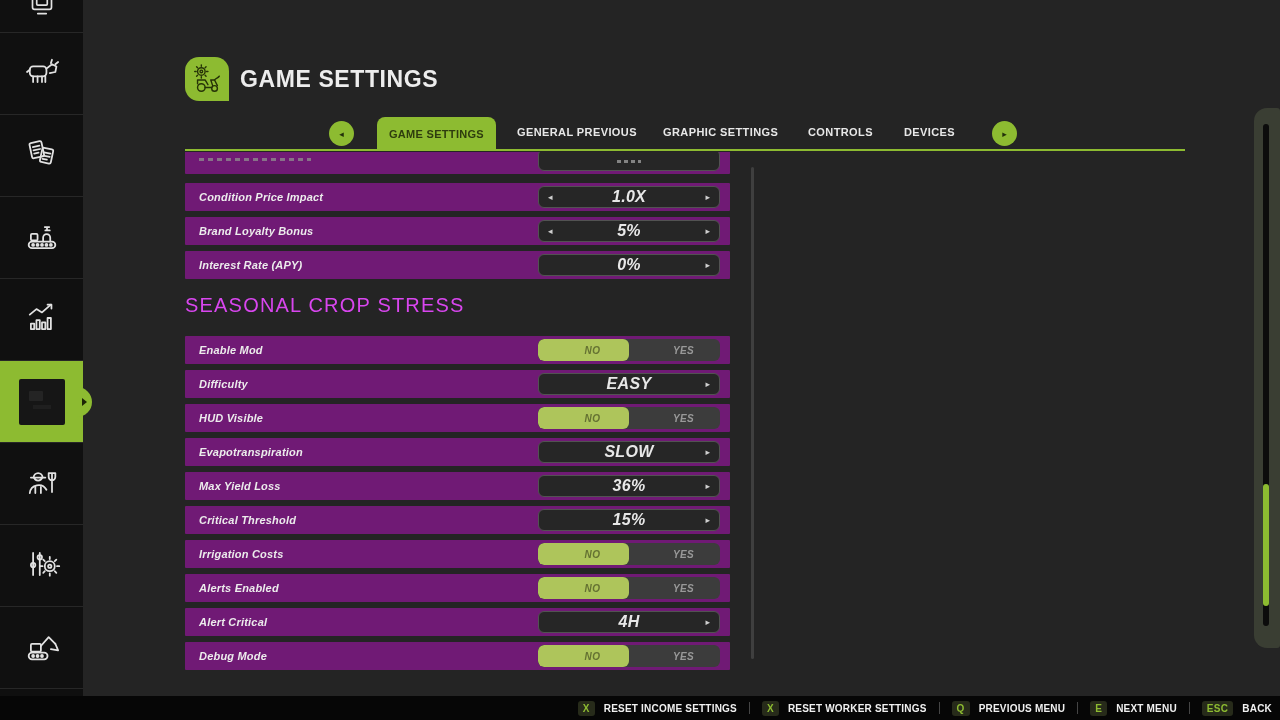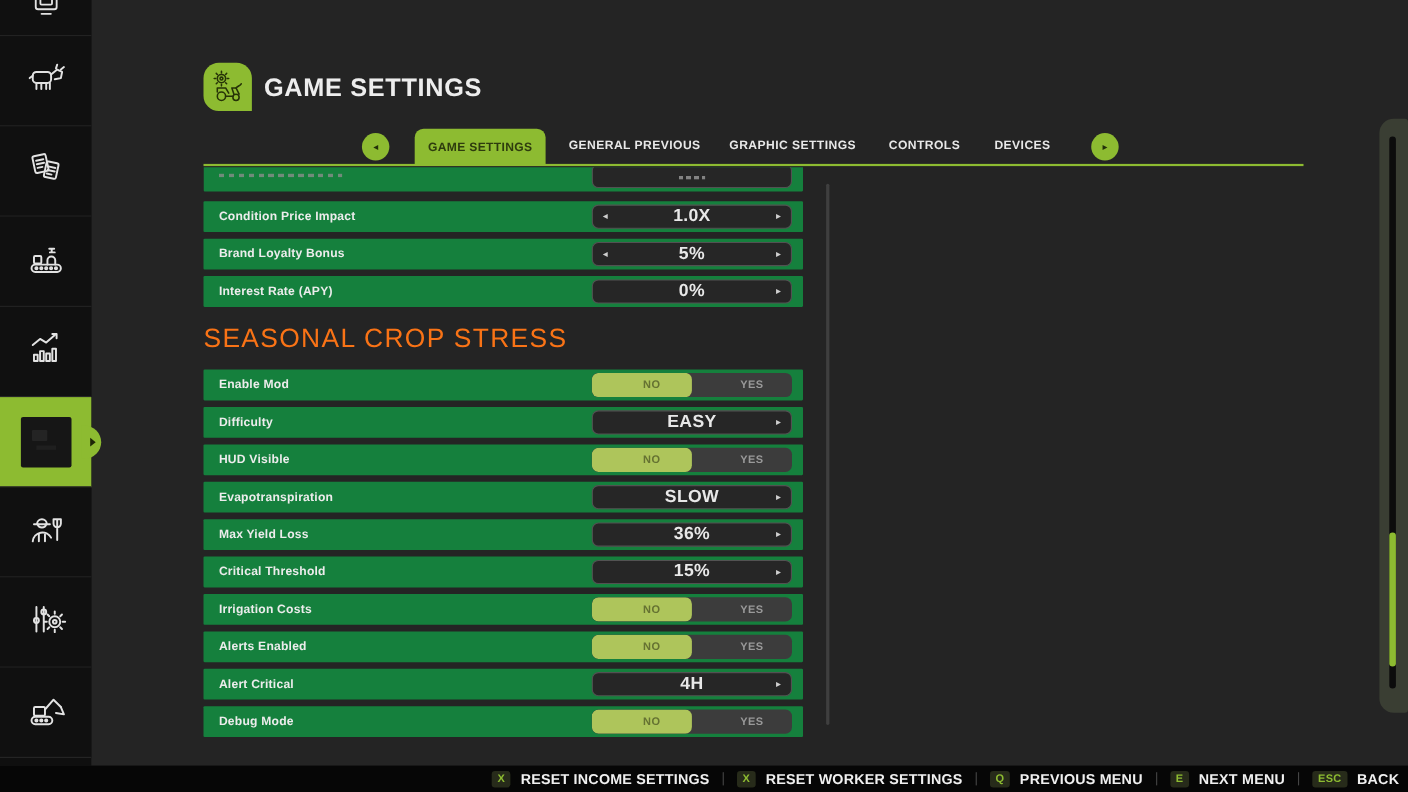--- a/index.html
+++ b/index.html
@@ -77,22 +77,22 @@
     position:absolute; top:126px; font-size:11px; font-weight:bold;
     letter-spacing:.4px; color:#e8e8e8; white-space:nowrap; cursor:pointer;
   }
   .tab-underline {
     position:absolute; left:185px; top:149px; width:1000px; height:2px;
     background:var(--accent);
   }
 
   
   .row {
-    position:relative; width:545px; height:28px; background:#15803d;
-    border-radius:1px; margin-bottom:6px;
+    position:relative; width:545px; height:28px; background:#701a75;
+    border-radius:1px; margin-bottom:6px;font-style:italic;
   }
   .row .lbl {
     position:absolute; left:14px; top:0; height:28px; display:flex; align-items:center;
     font-size:11px; font-weight:bold; color:#ececec; letter-spacing:.2px;
   }
   .ctl { position:absolute; left:353px; top:3px; width:182px; height:22px; }
   .selector {
     width:100%; height:100%; border:1px solid #525252; border-radius:6px;
     background:#262626; display:flex; align-items:center; justify-content:center;
     cursor:pointer; position:relative;
@@ -123,22 +123,22 @@
     opacity:.75;
   }
   .val-sliver {
     position:absolute; left:50%; transform:translateX(-50%); top:10px; width:24px; height:3px;
     background:repeating-linear-gradient(90deg,#9a9a9a 0 4px,transparent 4px 7px);
     opacity:.8;
   }
 
   #rows-top { position:absolute; left:185px; top:183px; }
   .section-title {
-    position:absolute; left:185px; top:294px; font-size:24px; font-weight:500;
-    letter-spacing:1.2px; color:#f97316;
+    position:absolute; left:185px; top:294px; font-size:20px; font-weight:500;
+    letter-spacing:1.2px; color:#d946ef;
   }
   #rows-main { position:absolute; left:185px; top:336px; }
 
   .inner-scrollbar {
     position:absolute; left:751px; top:167px; width:3px; height:492px;
     background:#3f3f3f; border-radius:2px;
   }
 
   
   .page-scroll {
@@ -157,21 +157,21 @@
   
   .footer {
     position:absolute; left:0; top:696px; width:1280px; height:24px;
     background:#060606; display:flex; align-items:center; justify-content:flex-end;
     padding-right:8px;
   }
   .fkey {
     background:#272b1a; color:var(--accent); font-size:10px; font-weight:bold;
     padding:2px 5px; border-radius:3px; margin-right:9px; letter-spacing:.3px;
   }
-  .flabel { color:#f0f0f0; font-size:13px; font-weight:bold; letter-spacing:.2px; }
+  .flabel { color:#f0f0f0; font-size:10px; font-weight:bold; letter-spacing:.2px; }
   .fsep { width:1px; height:12px; background:#454545; margin:0 12px; }
 </style>
 </head>
 <body>
 
 <div class="screen">
 
   <aside class="sidebar">
     <div class="side-item partial">
       <span>

